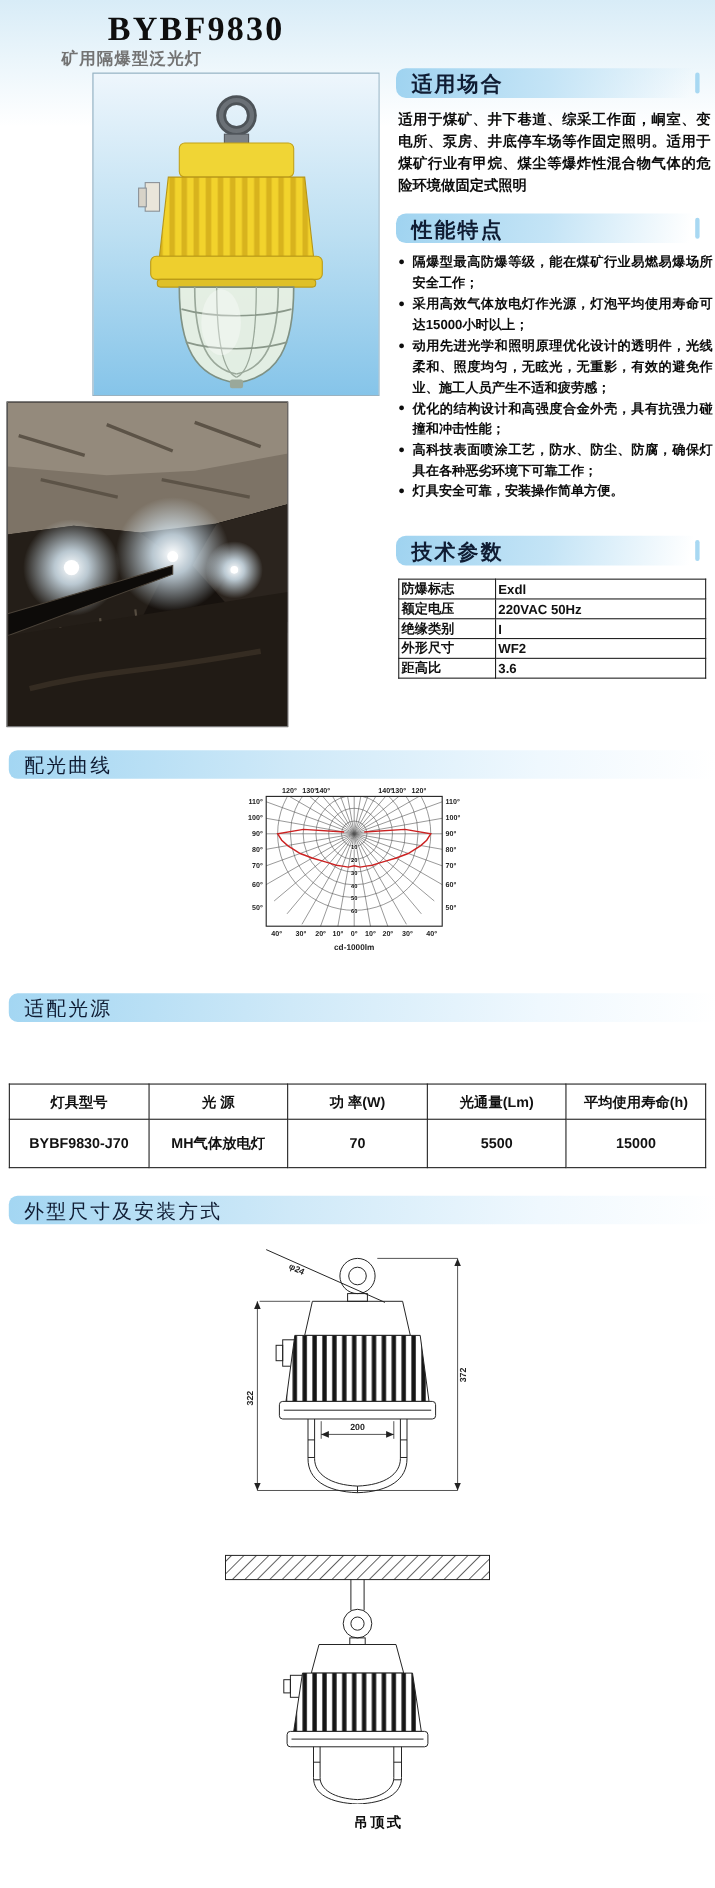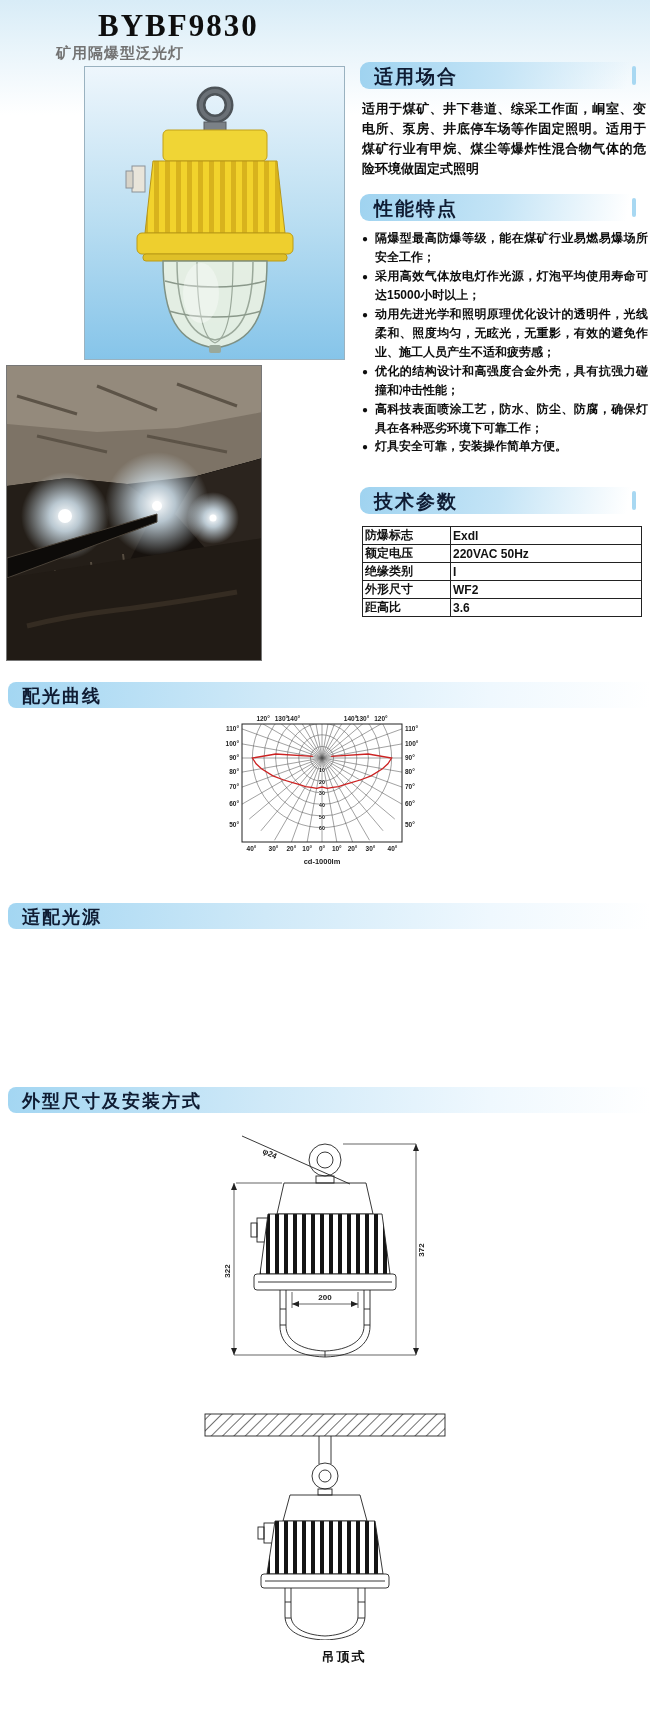--- a/index.html
+++ b/index.html
@@ -18,21 +18,21 @@
 
   .sec-header { position:absolute; left:360px; width:278px; height:27px;
     background:linear-gradient(100deg,#9fd3f0 0%, #c4e4f6 50%, rgba(255,255,255,0) 96%);
     border-radius:9px 4px 4px 9px; font-size:19px; font-weight:800; color:#0f1c33;
     padding:2px 0 0 14px; letter-spacing:2px; }
   .sec-header .accent { position:absolute; right:2px; top:4px; width:4px; height:19px;
     background:#a8d8f2; border-radius:2px; }
 
   .band { position:absolute; left:8px; width:642px; height:26px;
     background:linear-gradient(95deg,#a3d6f2 0%, #cfe9f8 40%, #eff8fe 75%, #ffffff 100%);
-    border-radius:8px 0 0 8px; font-size:18px; font-weight:700; color:#0f1c33;
+    border-radius:8px 0 0 8px; font-size:18px; font-weight:400; color:#0f1c33;
     padding:2px 0 12px 14px; letter-spacing:2px; }
 
   .app-text { position:absolute; left:362px; top:99px; width:284px; font-size:13px; font-weight:800;
     line-height:1.55; color:#0d0d0d; text-align:justify; }
 
   .features { position:absolute; left:362px; top:229px; width:286px; list-style:none; }
   .features li { display:flex; font-size:12px; font-weight:800; line-height:1.58; color:#0d0d0d; }
   .features .dot { flex:0 0 13px; font-size:10px; padding-top:2px; }
   .features .txt { flex:1; text-align:justify; }
 
@@ -271,20 +271,40 @@
         <text x="116" y="85.39999999999999" font-size="5.2" fill="#000" text-anchor="middle" font-weight="bold" stroke="#fff" stroke-width="0.7" style="paint-order:stroke">30</text>
         <text x="116" y="97" font-size="5.2" fill="#000" text-anchor="middle" font-weight="bold" stroke="#fff" stroke-width="0.7" style="paint-order:stroke">40</text>
         <text x="116" y="108.6" font-size="5.2" fill="#000" text-anchor="middle" font-weight="bold" stroke="#fff" stroke-width="0.7" style="paint-order:stroke">50</text>
         <text x="116" y="120.19999999999999" font-size="5.2" fill="#000" text-anchor="middle" font-weight="bold" stroke="#fff" stroke-width="0.7" style="paint-order:stroke">60</text>
         <text x="116" y="154" font-size="7.5" fill="#222" text-anchor="middle" font-weight="bold">cd-1000lm</text>
       </svg></div>
 
   <div class="band" style="top:903px">
     <span>适配光源</span>
   </div>
+  <table class="ls-table">
+    <thead>
+        <tr>
+          <th>灯具型号</th>
+          <th>光  源</th>
+          <th>功  率(W)</th>
+          <th>光通量(Lm)</th>
+          <th>平均使用寿命(h)</th>
+        </tr>
+      </thead>
+    <tbody>
+        <tr>
+          <td>BYBF9830-J70</td>
+          <td>MH气体放电灯</td>
+          <td>70</td>
+          <td>5500</td>
+          <td>15000</td>
+        </tr>
+      </tbody>
+  </table>
 
   <div class="band" style="top:1087px">
     <span>外型尺寸及安装方式</span>
   </div>
 
   <svg class="drawing" id="drawing1" viewBox="0 0 250 240">
     <defs>
       <pattern id="ribs1" patternUnits="userSpaceOnUse" width="9" height="60">
         <rect width="9" height="60" fill="#ffffff"></rect>
           <rect x="3" width="4" height="60" fill="#141414"></rect>

